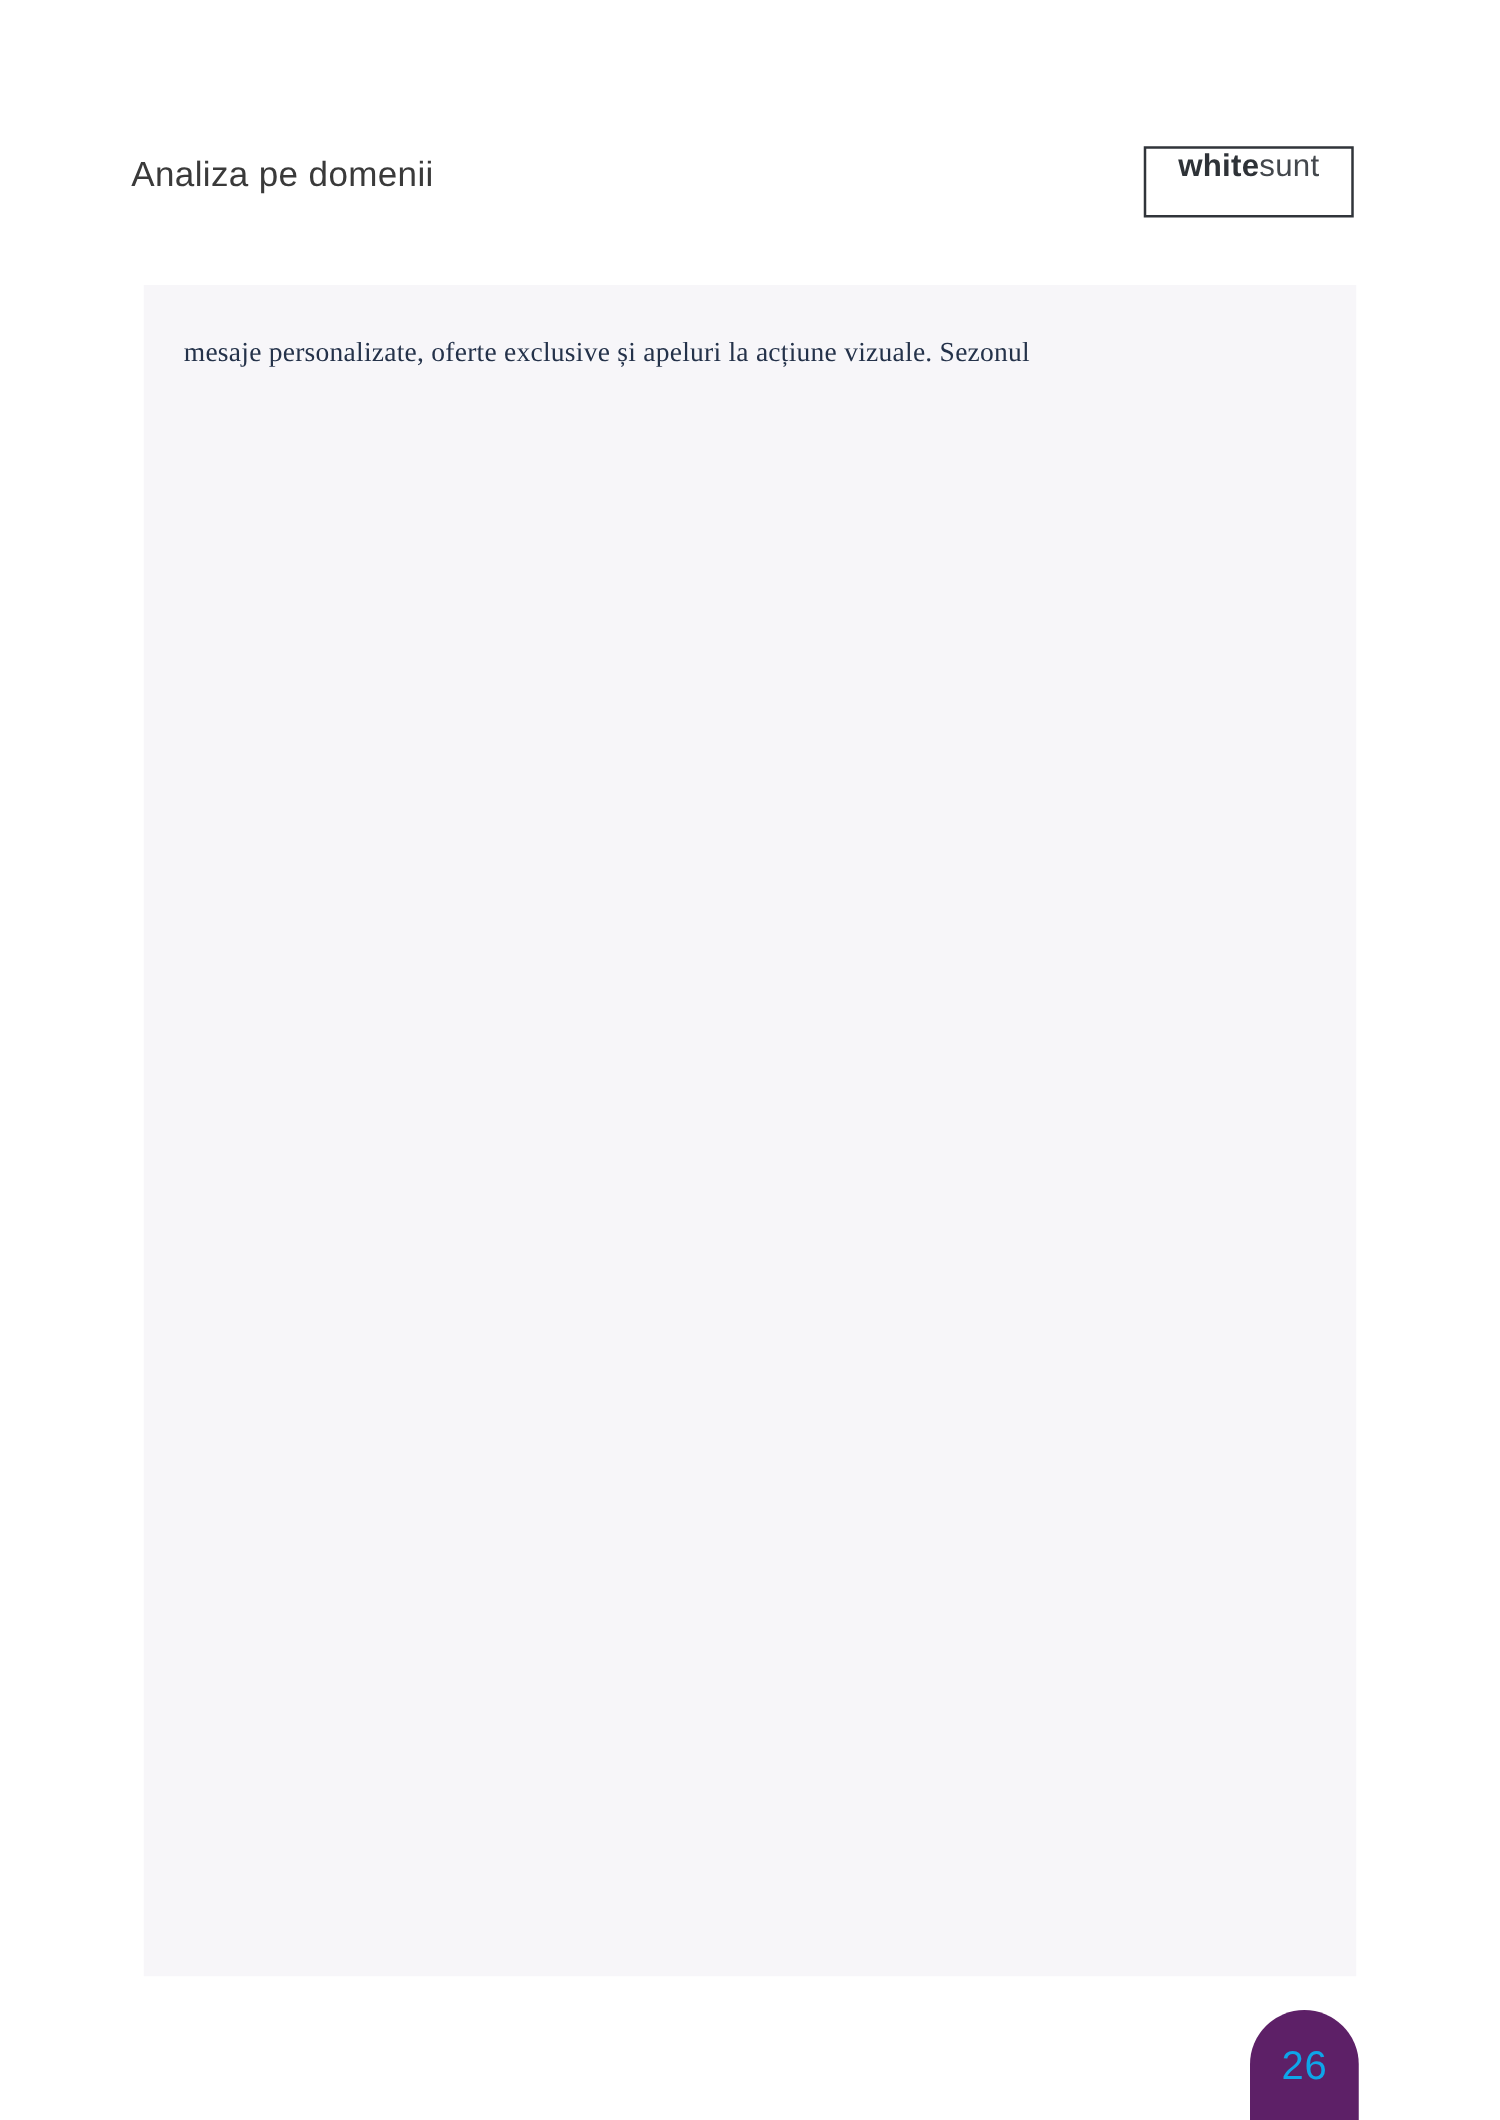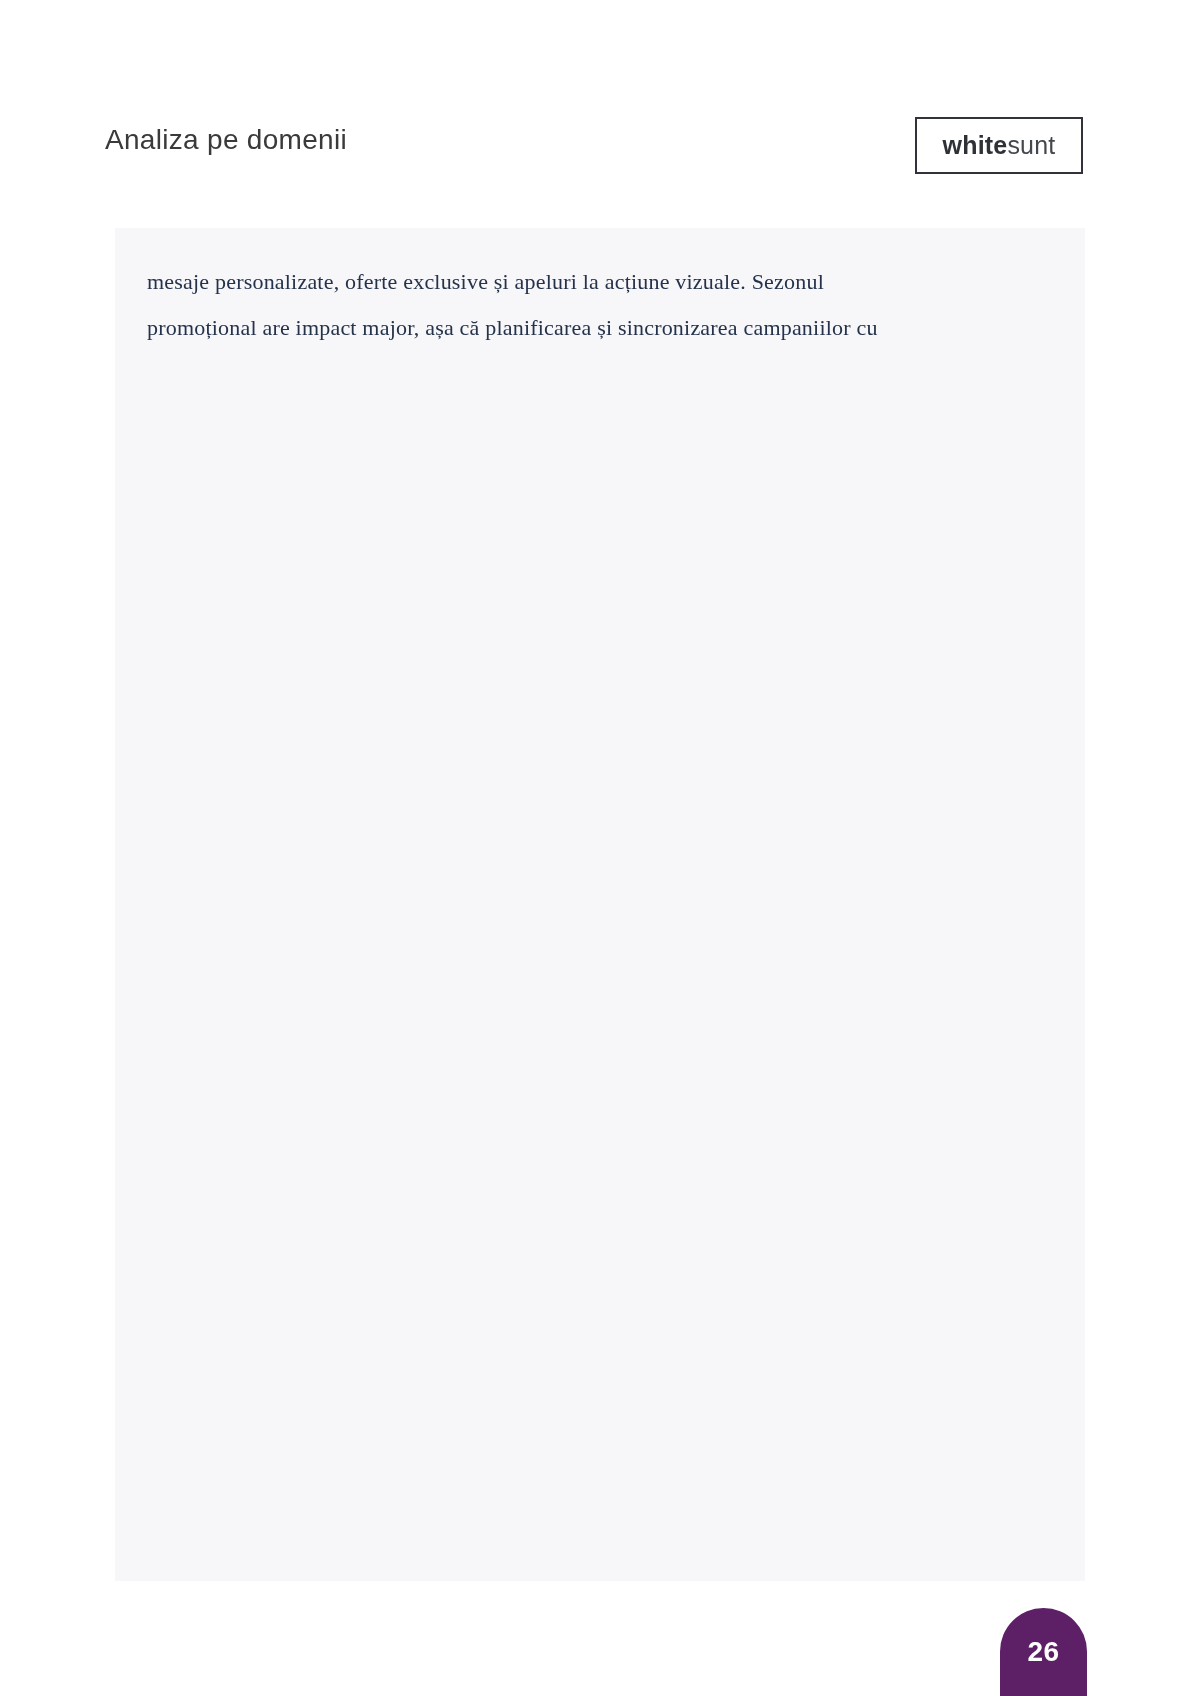--- a/index.html
+++ b/index.html
@@ -28,21 +28,21 @@
   }
   .logo-box {
     position: absolute;
     left: 915px;
     top: 117px;
     width: 168px;
     height: 57px;
     border: 2px solid #30343a;
     background: #ffffff;
     display: flex;
-    align-items: center;
+    align-items: flex-start;
     justify-content: center;
     font-size: 25px;
     letter-spacing: 0.2px;
   }
   .logo-bold {
     font-weight: 700;
     color: #2e3237;
   }
   .logo-light {
     font-weight: 400;
@@ -74,42 +74,41 @@
     top: 1608px;
     width: 87px;
     height: 88px;
     background: #5d2067;
     border-radius: 44px 44px 0 0;
     display: flex;
     align-items: center;
     justify-content: center;
   }
   .page-number-badge span {
-    color: #ffffff;
-    font-size: 28px;
-    font-weight: 700;
+    color: #0ea5e9;
+    font-size: 32px;
+    font-weight: 400;
     letter-spacing: 0.5px;
   }
 </style>
 </head>
 <body>
 
 <div class="page">
 
   <div class="page-title">Analiza pe domenii</div>
 
   <div class="logo-box">
     <span class="logo-bold">white</span>
       <span class="logo-light">sunt</span>
   </div>
 
   <div class="content-panel">
     <div class="paragraph">
       <div class="line">mesaje personalizate, oferte exclusive și apeluri la acțiune vizuale. Sezonul</div>
-      <div class="line">promoțional are impact major, așa că planificarea și sincronizarea campaniilor cu</div>
     </div>
   </div>
 
   <div class="page-number-badge">
     <span>26</span>
   </div>
 
 </div>
 
 </body></html>

